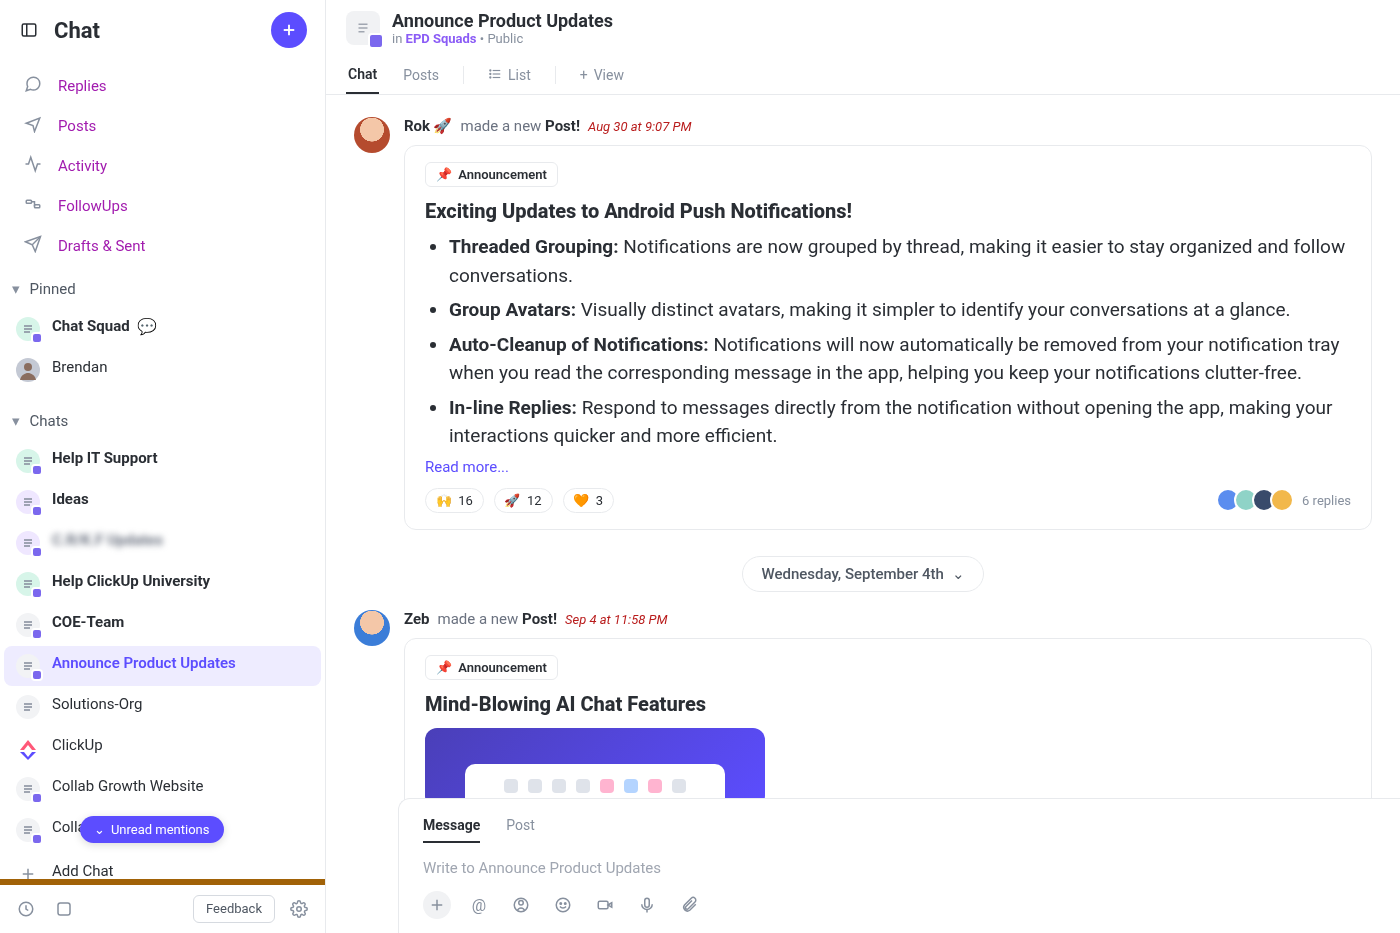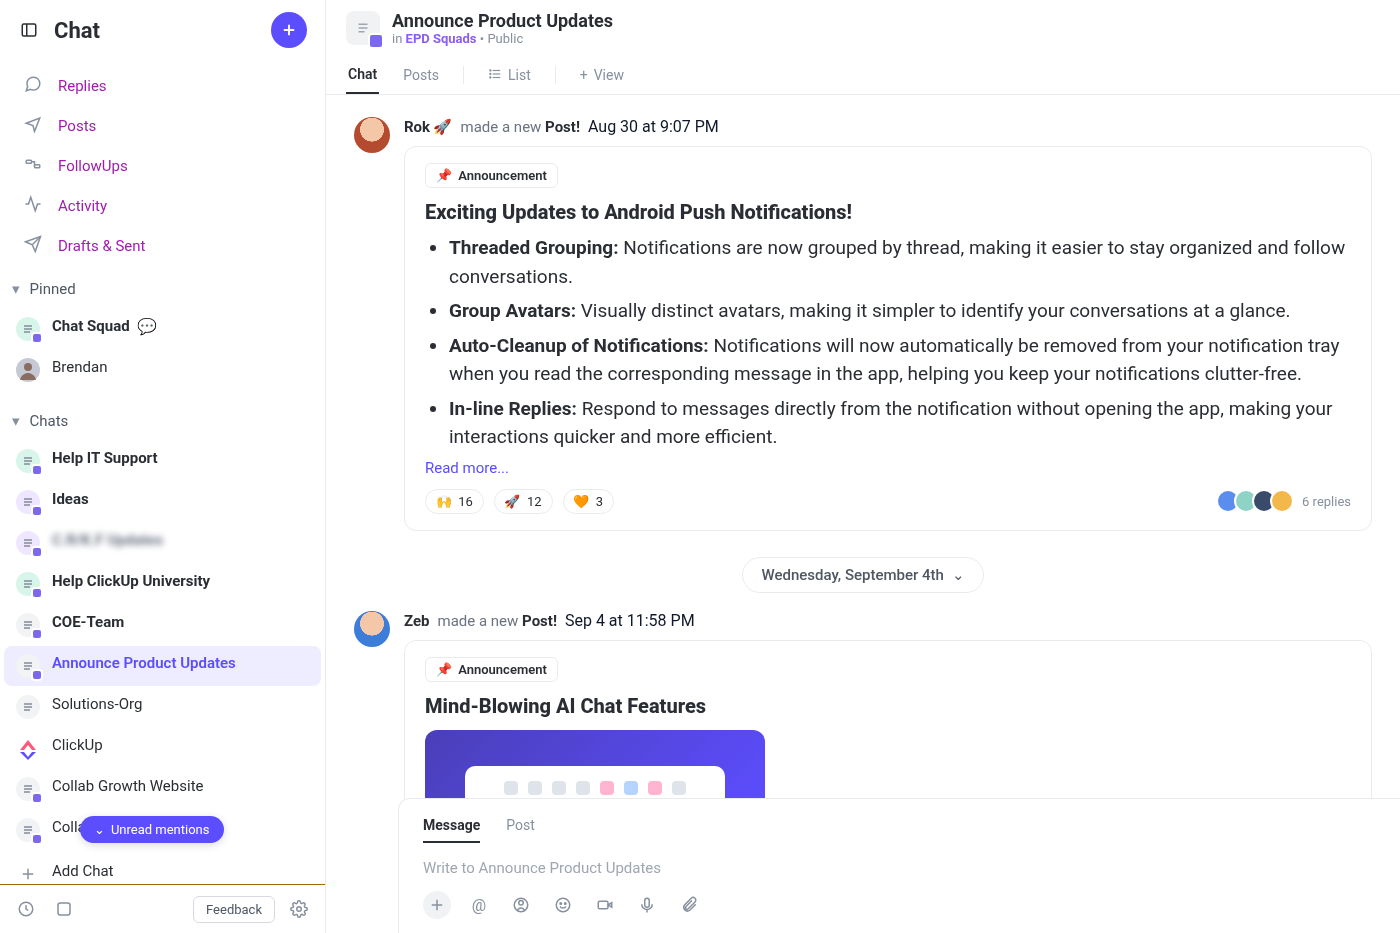--- a/index.html
+++ b/index.html
@@ -23,21 +23,21 @@
 .chat-item.active { background:#eeecff; }
 .chat-item.active .chat-label { color:#5c4dff; font-weight:600; }
 .chat-avatar { width:24px; height:24px; border-radius:50%; margin-right:12px; position:relative; flex-shrink:0; display:flex; align-items:center; justify-content:center; font-size:12px; color:#7c7f8c; }
 .chat-avatar svg { width:24px; height:24px; }
 .chat-corner-badge { position:absolute; bottom:-3px; right:-3px; width:12px; height:12px; border-radius:4px; background:#7b68ee; border:2px solid #fff; }
 .chat-label { font-size:15px; color:#2a2e34; }
 .chat-label.bold { font-weight:700; }
 .chat-label.dim { color:#6b7280; filter: blur(3px); }
 
 .sidebar-scroll { flex:1; overflow-y:auto; }
-.sidebar-footer { border-top:1px solid #a16207; padding:10px 12px; display:flex; align-items:center; gap:10px; }
+.sidebar-footer { border-top:6px solid #a16207; padding:10px 12px; display:flex; gap:10px; }
 .feedback-btn { margin-left:auto; padding:5px 12px; border:1px solid #d6dae0; border-radius:6px; font-size:13px; color:#4f5762; }
 .unread-pill { position:absolute; bottom:90px; left:80px; background:#5c4dff; color:#fff; padding:6px 14px; border-radius:20px; font-size:13px; display:flex; align-items:center; gap:6px; box-shadow:0 2px 8px rgba(0,0,0,.15); }
 
 
 .main { flex:1; display:flex; flex-direction:column; height:100%; position:relative; }
 .main-header { padding:10px 20px 0 20px; border-bottom:1px solid #e8eaed; }
 .header-top { display:flex; align-items:center; gap:12px; }
 .channel-icon { width:34px; height:34px; border-radius:8px; background:#f1f2f4; display:flex; align-items:center; justify-content:center; position:relative; }
 .channel-icon .chat-corner-badge { bottom:-4px; right:-4px; width:16px; height:16px; }
 .channel-title { font-size:18px; font-weight:700; }
@@ -52,21 +52,21 @@
 .feed { flex:1; overflow-y:auto; padding: 4px 28px 0 28px; }
 .post-block { display:flex; gap:14px; margin-top:18px; }
 .post-avatar { width:36px; height:36px; border-radius:50%; flex-shrink:0; background:#e8eaed; overflow:hidden; }
 .post-avatar.rok { background: radial-gradient(circle at 50% 35%, #f4c7a8 0%, #f4c7a8 40%, #b54b2e 41%, #b54b2e 100%); }
 .post-avatar.zeb { background: radial-gradient(circle at 50% 35%, #f4c7a8 0%, #f4c7a8 40%, #3b7dd8 41%, #3b7dd8 100%); }
 .post-body { flex:1; }
 .post-head { display:flex; align-items:baseline; gap:8px; font-size:15px; }
 .post-author { font-weight:700; }
 .post-action { color:#6b7280; }
 .post-action b { color:#2a2e34; }
-.post-time { color:#0f172a; font-size:16px; }
+.post-time { color:#b91c1c; font-size:13px;font-style:italic; }
 
 .post-card { border:1px solid #e8eaed; border-radius:12px; padding:16px 20px; margin-top:10px; }
 .announcement-chip { display:inline-flex; align-items:center; gap:6px; border:1px solid #e8eaed; border-radius:6px; padding:4px 10px; font-size:13px; font-weight:600; color:#2a2e34; }
 .announcement-chip .pin { color:#e84c3d; }
 .post-title { font-size:20px; font-weight:800; margin-top:12px; }
 .post-list { margin:10px 0 0 24px; }
 .post-list li { margin:6px 0; font-size:19px; line-height:1.5; }
 .post-list b { font-weight:700; }
 .read-more { color:#5c4dff; font-size:15px; display:inline-block; cursor:pointer; }
 .reactions { display:flex; gap:10px; margin-top:12px; align-items:center; }
@@ -130,34 +130,34 @@
         <span class="icon">
             <svg class="icon-svg" viewBox="0 0 24 24" fill="none" stroke="currentColor" stroke-width="2">
               <path d="M3 11l18-7-7 18-2-8-9-3z"></path>
             </svg>
           </span>
         <span>Posts</span>
       </div>
       <div class="nav-item">
         <span class="icon">
             <svg class="icon-svg" viewBox="0 0 24 24" fill="none" stroke="currentColor" stroke-width="2">
+              <polyline points="22 12 18 12 15 21 9 3 6 12 2 12"></polyline>
+            </svg>
+          </span>
+        <span>Activity</span>
+      </div>
+      <div class="nav-item">
+        <span class="icon">
+            <svg class="icon-svg" viewBox="0 0 24 24" fill="none" stroke="currentColor" stroke-width="2">
               <rect x="3" y="7" width="7" height="4" rx="1"></rect>
               <rect x="14" y="13" width="7" height="4" rx="1"></rect>
               <path d="M10 9h4v6"></path>
             </svg>
           </span>
         <span>FollowUps</span>
-      </div>
-      <div class="nav-item">
-        <span class="icon">
-            <svg class="icon-svg" viewBox="0 0 24 24" fill="none" stroke="currentColor" stroke-width="2">
-              <polyline points="22 12 18 12 15 21 9 3 6 12 2 12"></polyline>
-            </svg>
-          </span>
-        <span>Activity</span>
       </div>
       <div class="nav-item">
         <span class="icon">
             <svg class="icon-svg" viewBox="0 0 24 24" fill="none" stroke="currentColor" stroke-width="2">
               <path d="M22 2L11 13"></path>
               <path d="M22 2l-7 20-4-9-9-4 20-7z"></path>
             </svg>
           </span>
         <span>Drafts &amp; Sent</span>
       </div>

